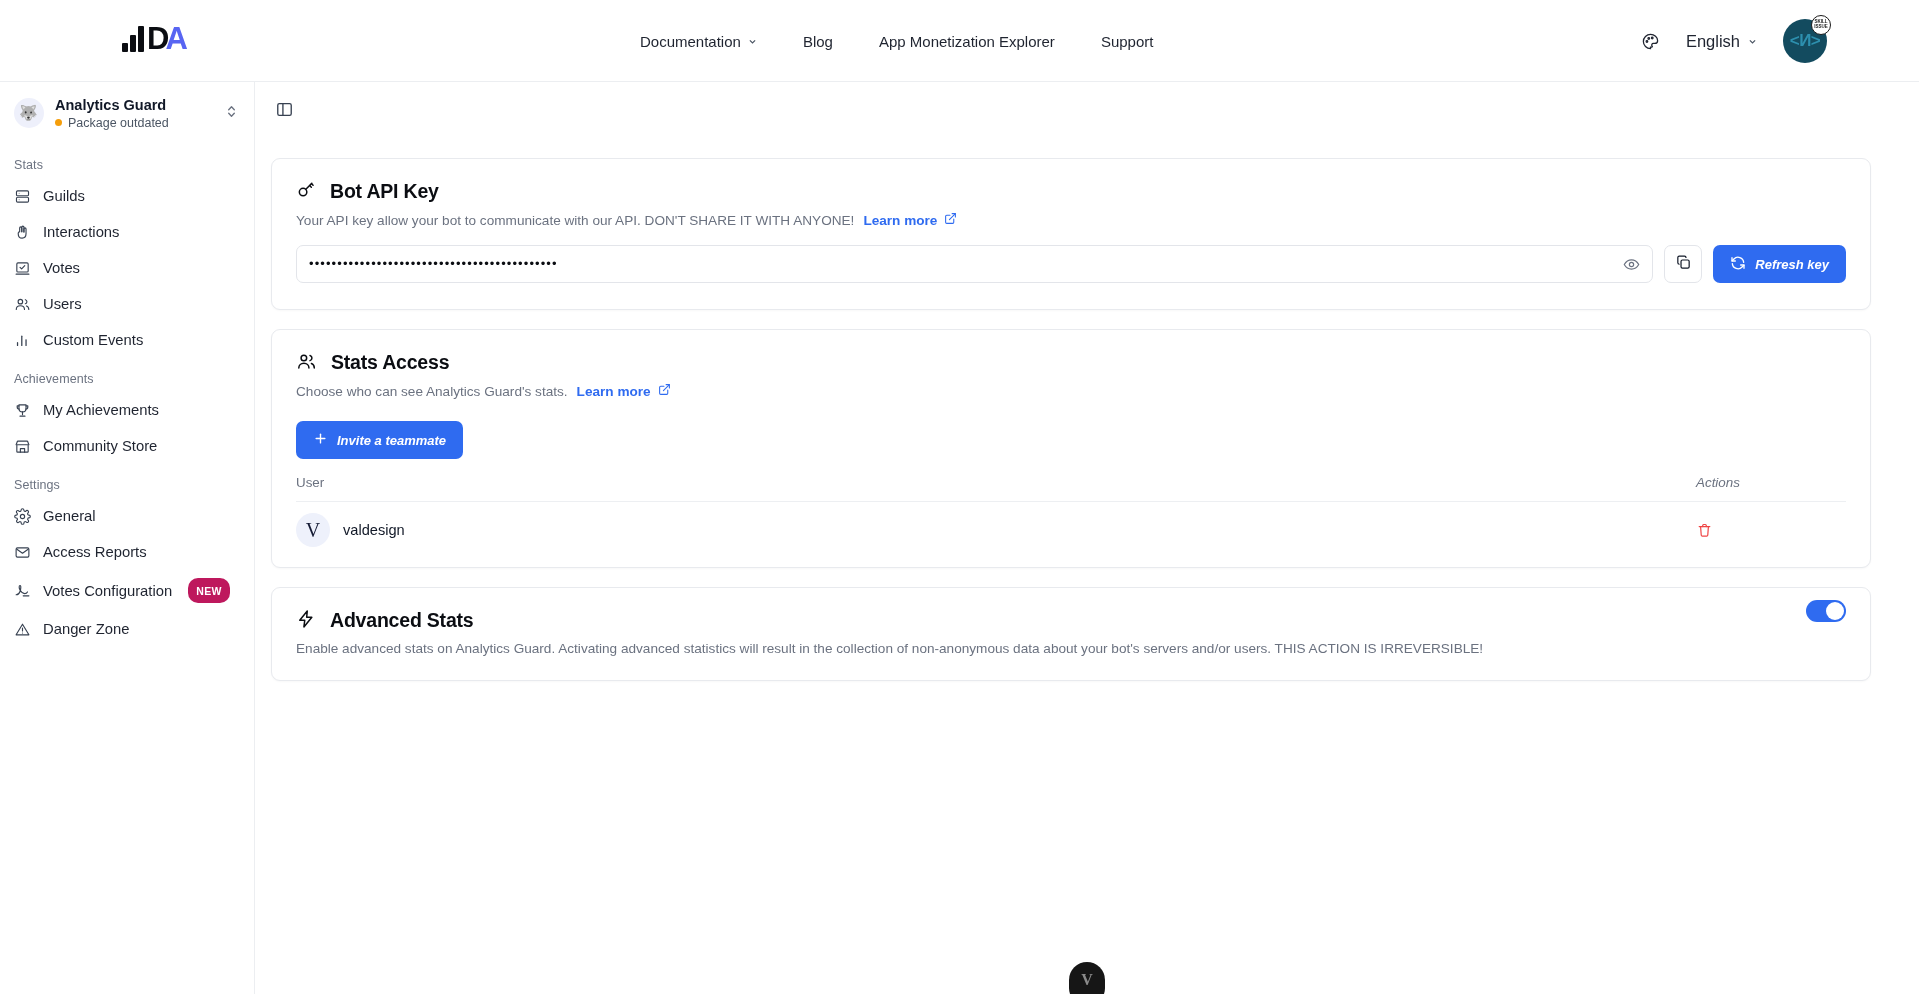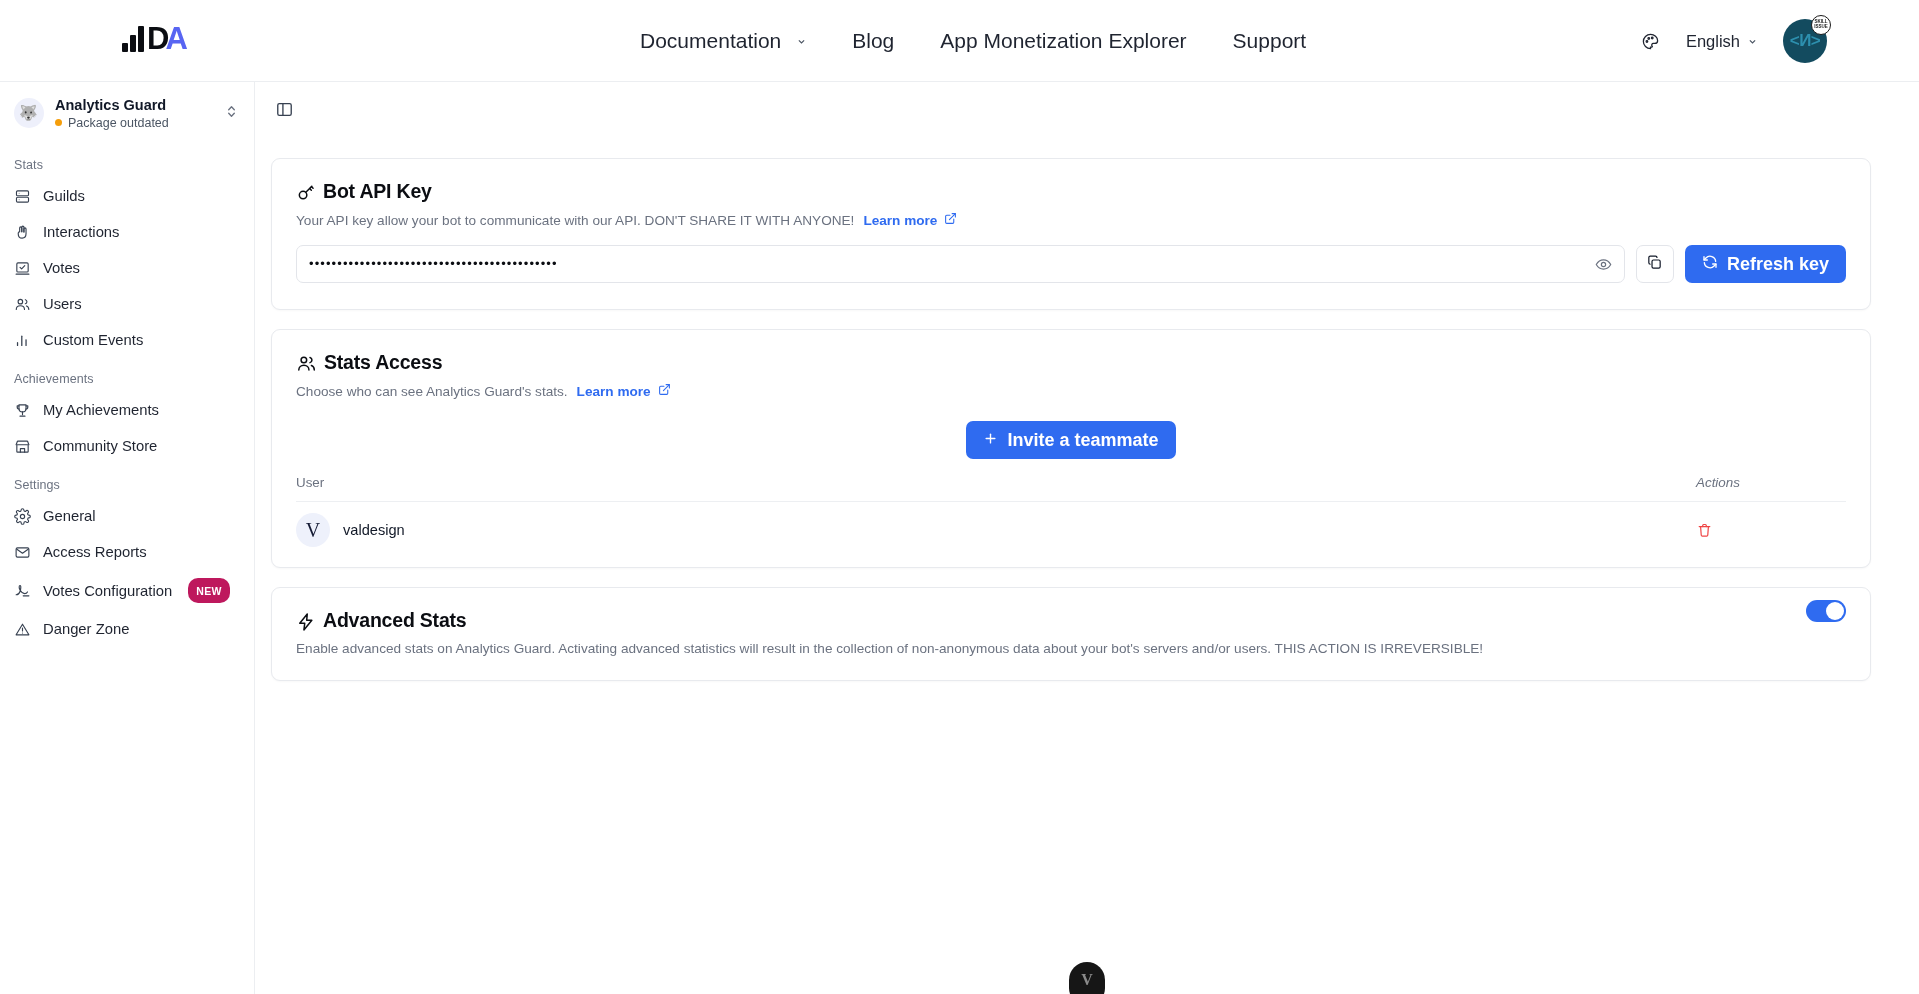--- a/index.html
+++ b/index.html
@@ -35,22 +35,22 @@
   .logo-a {
     font-size: 31px; font-weight: 700; color: #5865f2;
     line-height: 26px; letter-spacing: -1px; margin-left: -5px;
   }
 
   .nav-center {
     position: absolute; left: 640px; top: 0; height: 82px;
     display: flex; align-items: center; gap: 46px;
   }
   .nav-link {
-    font-size: 21px; color: #1f2430; cursor: pointer;
-    display: flex; align-items: center; gap: 16px; white-space: nowrap;
+    font-size: 15px; color: #1f2430; cursor: pointer;
+    display: flex; align-items: center; gap: 7px; white-space: nowrap;
   }
   .chev { width: 9px; height: 9px; display: inline-block; }
   .chev svg { display: block; }
 
   .nav-right {
     position: absolute; right: 92px; top: 0; height: 82px;
     display: flex; align-items: center; gap: 26px;
   }
   .icon-btn { cursor: pointer; display: flex; align-items: center; }
   .lang { display: flex; align-items: center; gap: 8px; font-size: 16.5px; color: #1f2430; cursor: pointer; }
@@ -117,21 +117,21 @@
   .panel-toggle { cursor: pointer; color: #374151; display: flex; }
 
   .content { padding: 22px 48px 0 16px; }
 
   .card {
     border: 1px solid #e8eaee; border-radius: 9px;
     background: #ffffff; margin-bottom: 19px;
     box-shadow: 0 1px 2px rgba(16,24,40,.03);
   }
 
-  .card-head { display: flex; align-items: flex-end; gap: 7px; padding: 21px 24px 0 24px; }
+  .card-head { display: flex; align-items: flex-start; gap: 14px; padding: 21px 24px 0 24px; }
   .card-ico { color: #0b0d12; display: flex; }
   .card-title { font-size: 19.5px; font-weight: 700; color: #0b0d12; letter-spacing: -0.2px; }
   .card-desc {
     font-size: 13.6px; color: #6b7280; padding: 9px 24px 0 24px;
     display: flex; align-items: center; gap: 1px; flex-wrap: wrap;
   }
   .learn {
     color: #2f6bf0; font-weight: 600; cursor: pointer;
     display: inline-flex; align-items: center; gap: 7px; margin-left: 8px;
   }
@@ -146,26 +146,27 @@
     overflow: hidden; white-space: nowrap; line-height: 38px;
   }
   .eye-btn { color: #6b7280; cursor: pointer; display: flex; padding-left: 8px; }
   .copy-btn {
     width: 38px; height: 38px; border: 1px solid #e3e5ea; border-radius: 7px;
     background: #fff; display: flex; align-items: center; justify-content: center;
     color: #111827; cursor: pointer;
   }
   .btn-primary {
     background: #2f6bf0; color: #ffffff; border: none; border-radius: 7px;
-    height: 38px; padding: 0 17px; font-size: 18px; font-weight: 600;
+    height: 38px; padding: 0 17px; font-size: 13px; font-weight: 600;
     display: inline-flex; align-items: center; gap: 9px; cursor: pointer;
     font-family: "Liberation Sans", sans-serif;
-  }
-
-  .invite-row { display: flex; justify-content: center; padding: 22px 24px 0 24px; }
+    font-style: italic;
+  }
+
+  .invite-row { display: flex; justify-content: flex-start; padding: 22px 24px 0 24px; }
 
   .table { padding: 16px 24px 12px 24px; }
   .t-head { display: flex; font-size: 13.4px; color: #6b7280; padding-bottom: 11px; }
   .t-col-user { flex: 1; }
   .t-col-actions { width: 150px; font-style: italic; }
   .t-divider { height: 1px; background: #edeff2; }
   .t-row { display: flex; align-items: center; padding: 11px 0 8px 0; }
   .u-cell { flex: 1; display: flex; align-items: center; gap: 13px; }
   .u-avatar {
     width: 34px; height: 34px; border-radius: 50%;

